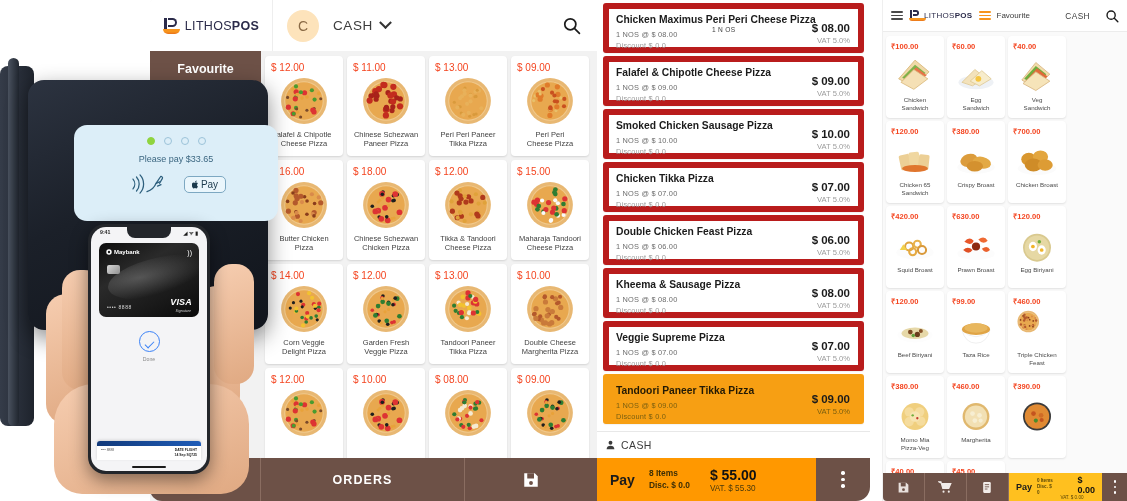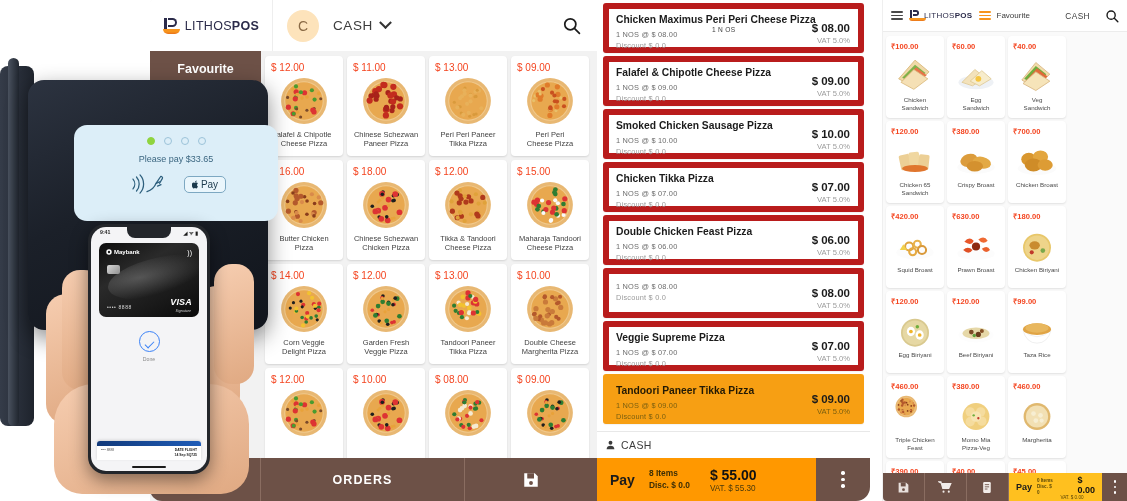--- a/index.html
+++ b/index.html
@@ -959,20 +959,21 @@
             <div class="oqty">1 NOS  @ $ 06.00</div>
             <div class="odisc">Discount $ 0.0</div>
           </div>
           <div class="oright">
             <div class="oprice">$ 06.00</div>
             <div class="ovat">VAT 5.0%</div>
           </div>
         </div>
         <div class="orow">
           <div class="oleft">
+            <div class="oname">Kheema &amp; Sausage Pizza</div>
             <div class="oqty">1 NOS  @ $ 08.00</div>
             <div class="odisc">Discount $ 0.0</div>
           </div>
           <div class="oright">
             <div class="oprice">$ 08.00</div>
             <div class="ovat">VAT 5.0%</div>
           </div>
         </div>
         <div class="orow">
           <div class="oleft">
@@ -1135,31 +1136,20 @@
           <div class="mprice">₹630.00</div>
           <div class="mimg"><svg viewBox="0 0 72 64" width="42" height="40">
               <ellipse cx="36" cy="50" rx="32" ry="11" fill="#fcfcfc"></ellipse>
         <path d="M16 30 q8 -10 16 -2 q-4 10 -16 2z" fill="#e8572a"></path>
         <path d="M40 26 q10 -8 16 2 q-8 8 -16 -2z" fill="#ef6a33"></path>
         <path d="M14 44 q8 -8 16 0 q-6 9 -16 0z" fill="#e05025"></path>
         <path d="M46 42 q10 -7 14 2 q-8 8 -14 -2z" fill="#ea612d"></path>
         <circle cx="36" cy="38" r="7" fill="#8d2a12"></circle>
             </svg></div>
           <div class="mname">Prawn Broast</div>
-        </div>
-        <div class="mcard">
-          <div class="mprice">₹180.00</div>
-          <div class="mimg"><svg viewBox="0 0 72 64" width="42" height="40">
-              <circle cx="36" cy="40" r="24" fill="#e8c76a"></circle>
-        <circle cx="36" cy="40" r="21" fill="#eed48a"></circle>
-        <ellipse cx="32" cy="36" rx="9" ry="7" fill="#c98b2f"></ellipse>
-        <circle cx="46" cy="45" r="4" fill="#7aa84a"></circle>
-              <circle cx="27" cy="48" r="3.5" fill="#c0392b"></circle>
-            </svg></div>
-          <div class="mname">Chicken Biriyani</div>
         </div>
         <div class="mcard">
           <div class="mprice">₹120.00</div>
           <div class="mimg"><svg viewBox="0 0 72 64" width="42" height="40">
               <circle cx="36" cy="40" r="24" fill="#d9c98f"></circle>
         <circle cx="36" cy="40" r="21" fill="#e6d8a4"></circle>
         <ellipse cx="29" cy="38" rx="7" ry="8" fill="#fff"></ellipse>
               <circle cx="29" cy="38" r="3.2" fill="#f0b429"></circle>
         <ellipse cx="44" cy="44" rx="7" ry="8" fill="#fff"></ellipse>
               <circle cx="44" cy="44" r="3.2" fill="#f0b429"></circle>

